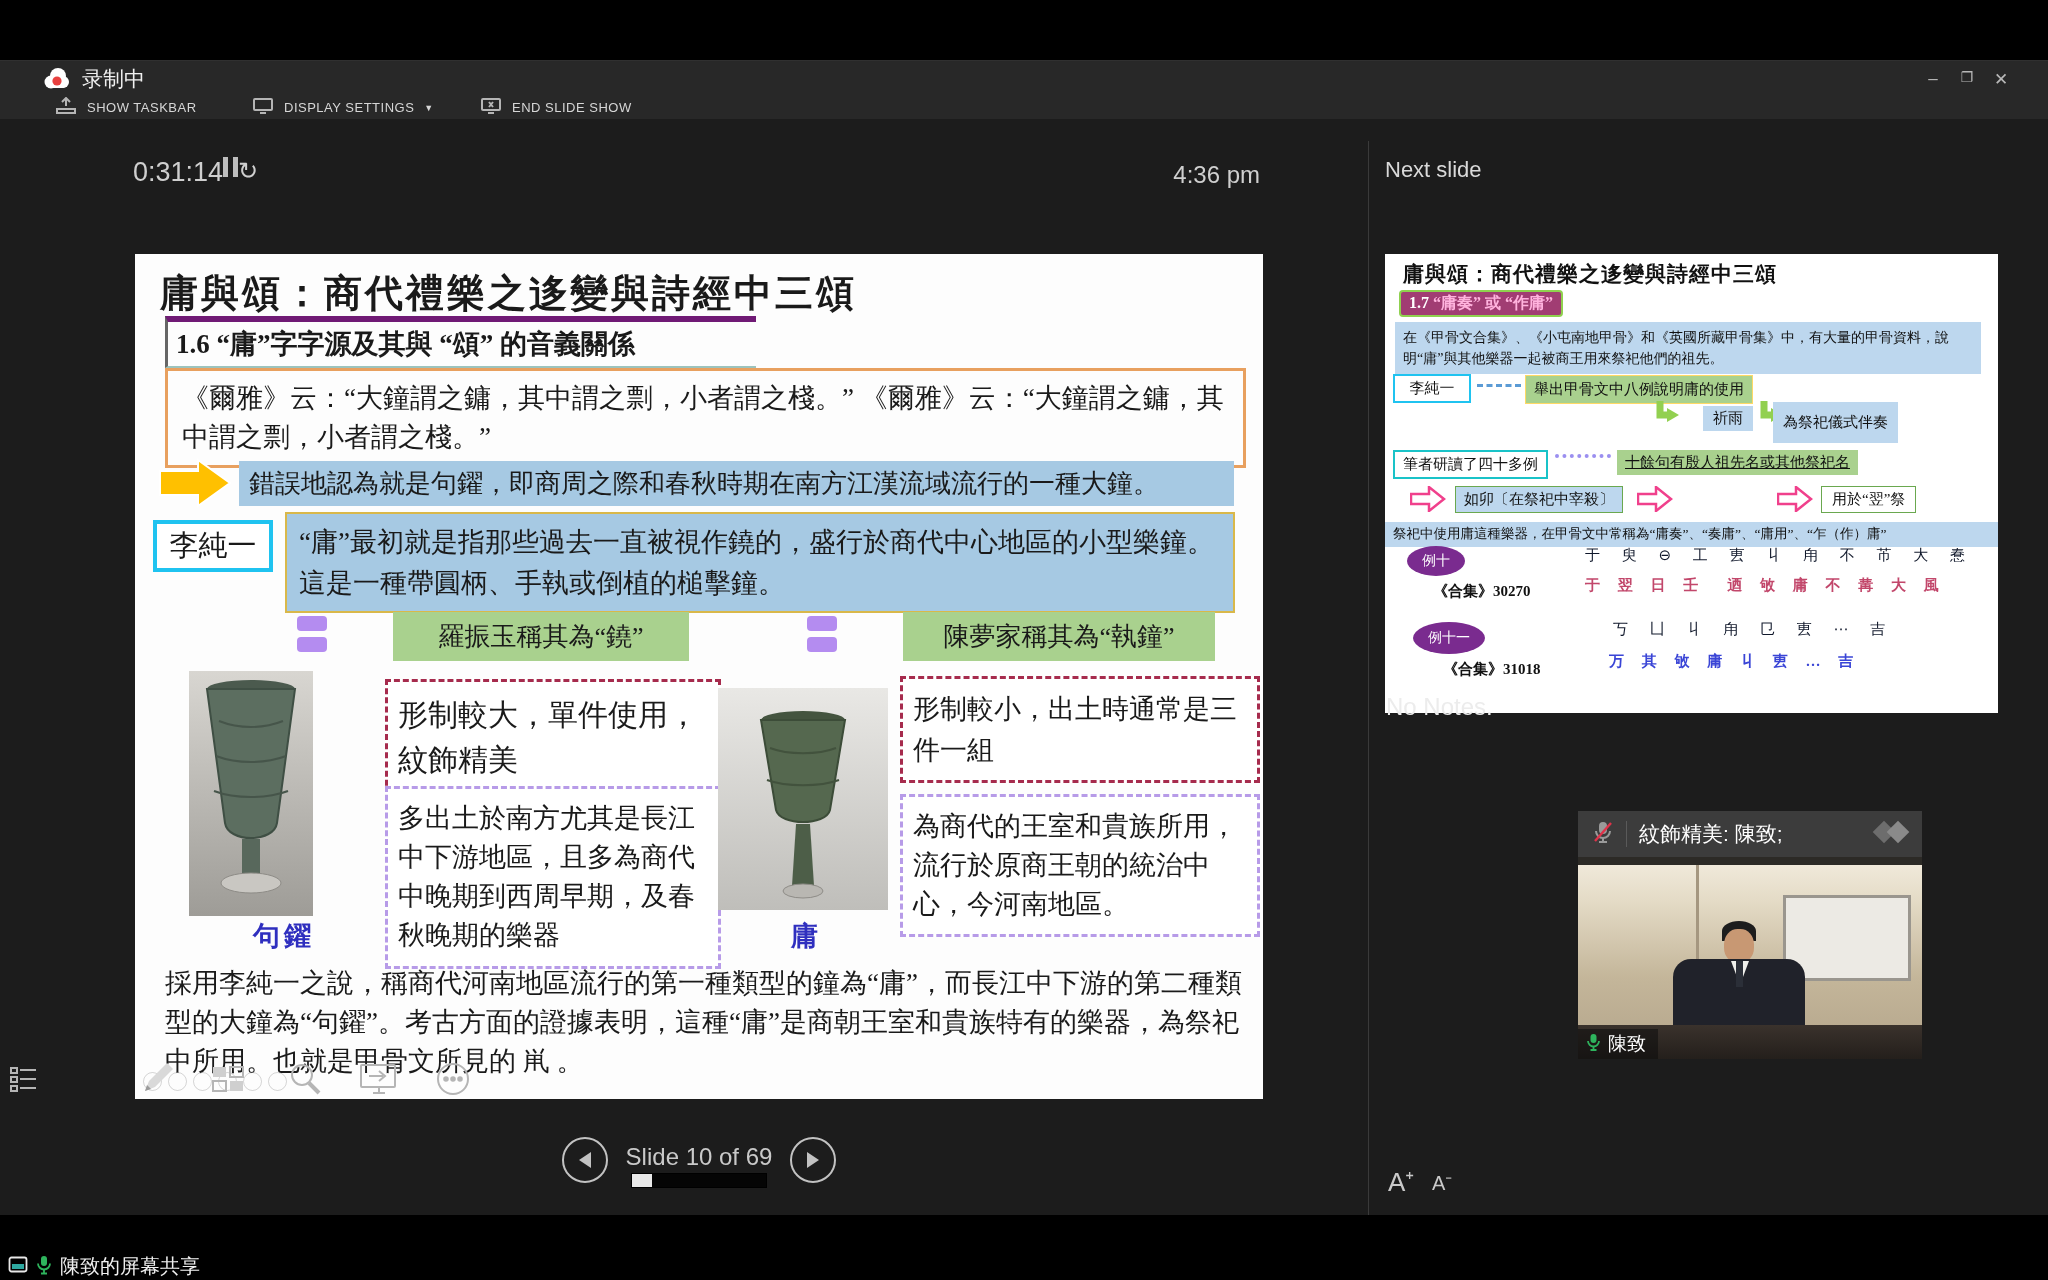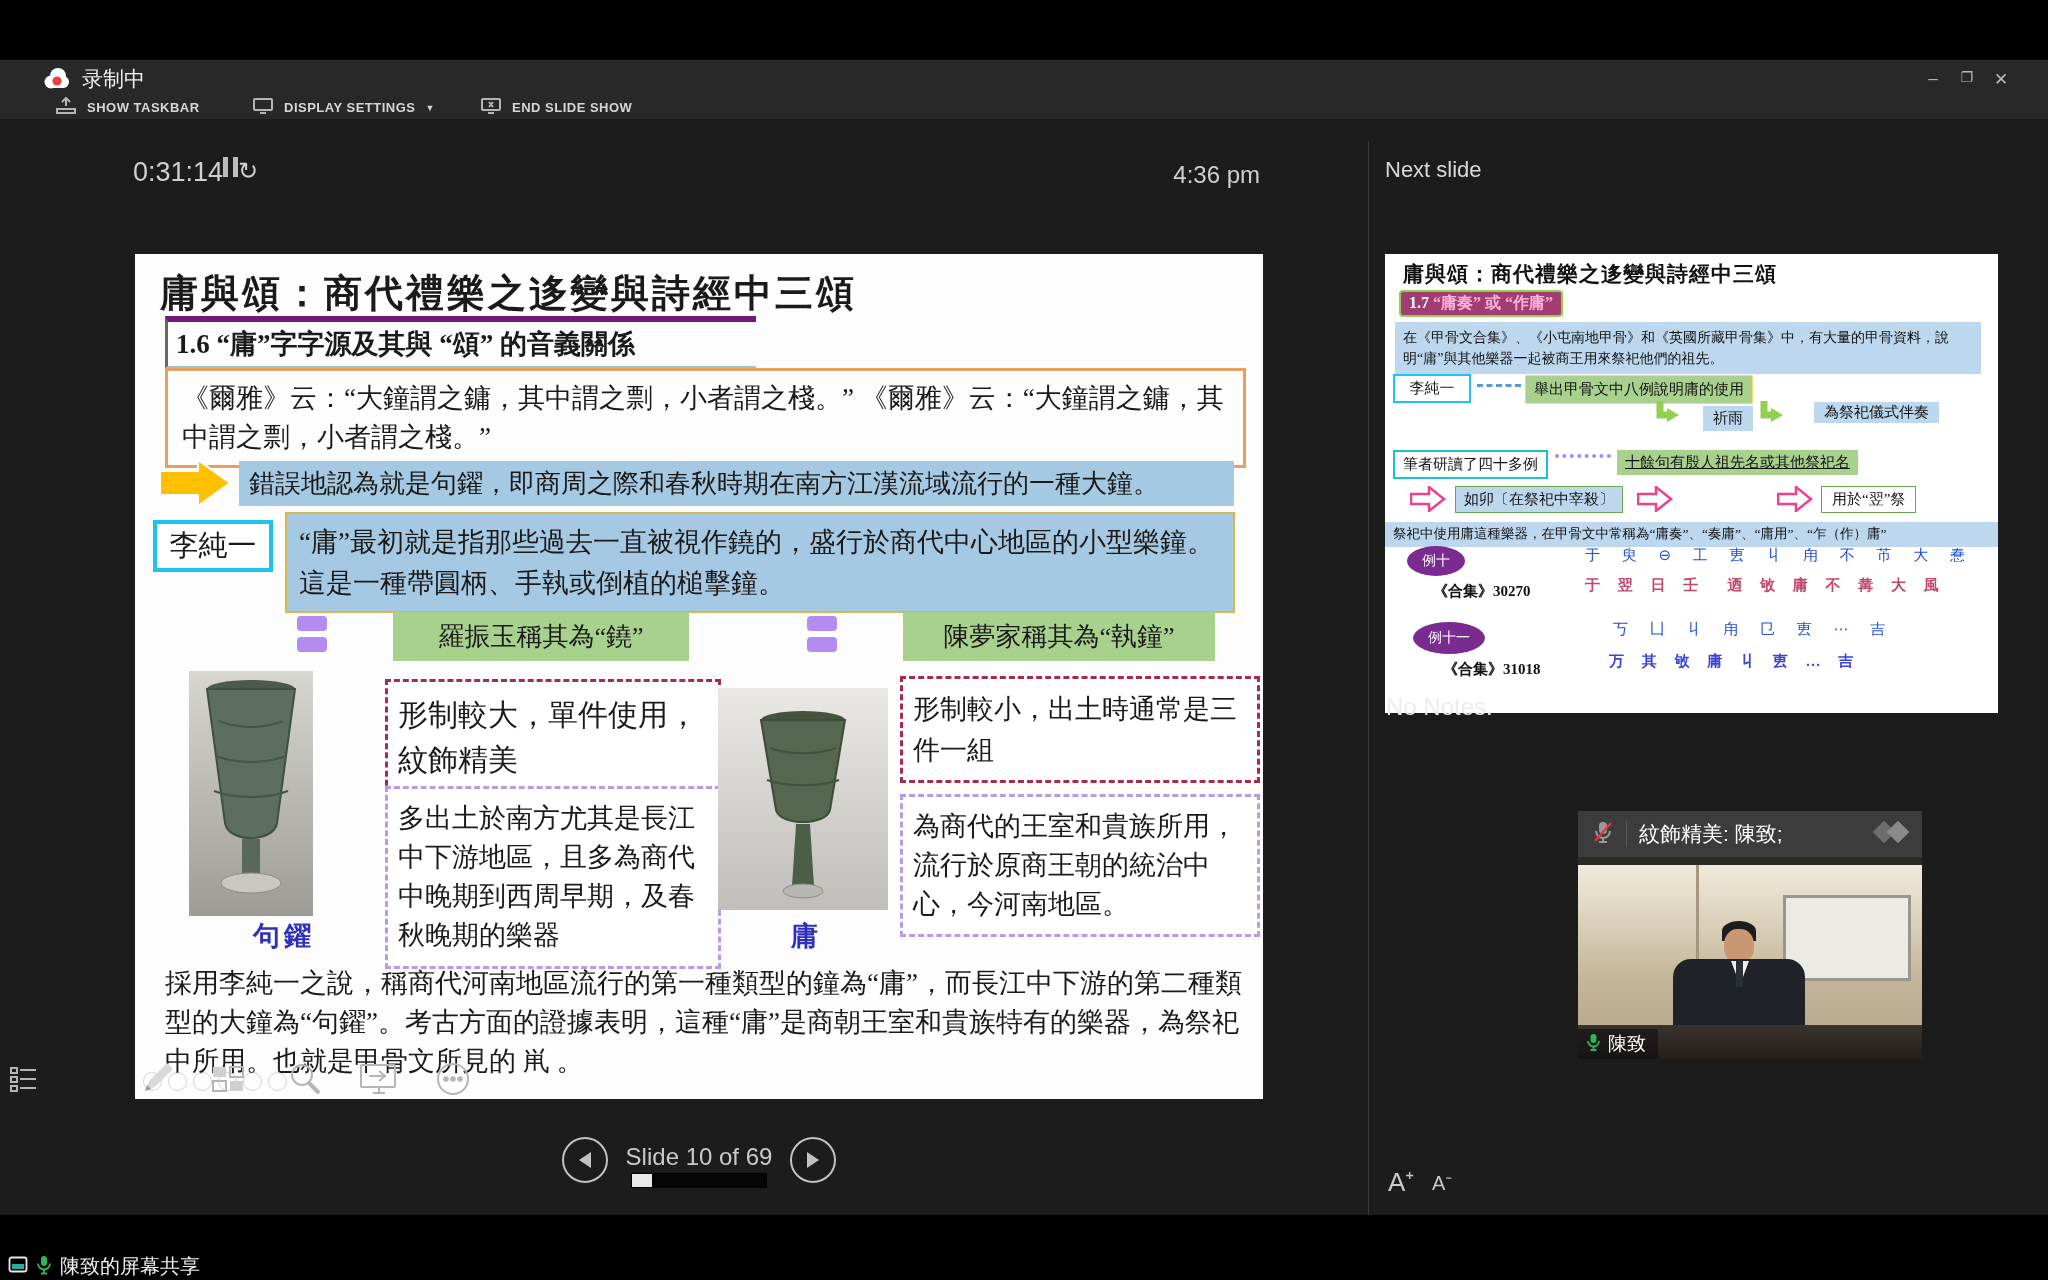--- a/index.html
+++ b/index.html
@@ -2,36 +2,36 @@
 <html><head>
 <meta charset="utf-8">
 <style>
   html,body{margin:0;padding:0;background:#000;width:2048px;height:1280px;overflow:hidden;
     font-family:"Liberation Sans",sans-serif;}
   .abs{position:absolute;}
   .kai{font-family:"Liberation Serif",serif;}
   #stage{position:relative;width:2048px;height:1280px;background:#000;}
   #appwin{position:absolute;left:0;top:60px;width:2048px;height:1155px;background:#1c1c1c;border-top:1px solid #303030;}
   #apphdr{position:absolute;left:0;top:0;width:2048px;height:58px;background:#282828;}
-  .hdrbtn{display:flex;align-items:center;gap:10px;color:#d6d6d6;font-size:13px;font-weight:bold;letter-spacing:.5px;cursor:default;}
+  .hdrbtn{display:flex;align-items:center;gap:10px;color:#d6d6d6;font-size:13px;font-weight:normal;letter-spacing:.5px;cursor:default;}
   .winctl{color:#b8b8b8;font-size:17px;width:34px;text-align:center;}
   #slide{position:absolute;left:135px;top:193px;width:1128px;height:845px;background:#fdfdfd;color:#1a1a1a;}
   .bluebox{background:#a6c9e3;}
   .greenbox{background:#a9d18e;}
   .dashcrim{border:3px dashed #a62b4d;background:#fff;}
   .dashpurp{border:3px dashed #b79be8;background:#fff;}
   .eq{width:30px;height:15px;border-radius:4px;background:#b48cf0;margin-bottom:6px;}
   .ghost{width:17px;height:17px;border-radius:50%;border:1.5px solid #8a8a8a;opacity:.35;margin-right:6px;}
   .navcirc{width:42px;height:42px;border-radius:50%;border:2.5px solid #c2c2c2;display:flex;align-items:center;justify-content:center;}
   .tri-l{width:0;height:0;border-top:8px solid transparent;border-bottom:8px solid transparent;border-right:12px solid #c2c2c2;}
   .tri-r{width:0;height:0;border-top:8px solid transparent;border-bottom:8px solid transparent;border-left:12px solid #c2c2c2;}
   .toolico{stroke:#b5b5b5;fill:none;stroke-width:2;}
   .thumb{position:absolute;left:1385px;top:193px;width:613px;height:459px;background:#fff;color:#111;}
   .tbox{position:absolute;font-size:15px;line-height:1.25;}
-  .oracle{letter-spacing:9px;font-size:15px;color:#1d4ed8;white-space:nowrap;}
+  .oracle{letter-spacing:9px;font-size:15px;color:#0f172a;white-space:nowrap;}
   .reading{letter-spacing:7px;font-size:15px;font-weight:bold;white-space:nowrap;}
   .oval{background:#7a2b8f;color:#fff;border-radius:50%;display:flex;align-items:center;justify-content:center;font-size:14px;}
   .pinkarrow{display:inline-block;}
   .dim{color:#cfcfcf;}
 </style>
 </head>
 <body>
 
 <div id="stage">
 
@@ -179,21 +179,21 @@
 
       <svg class="abs" style="left:268px;top:146px;" width="26" height="26" viewBox="0 0 26 26">
         <path d="M7 1 L7 15 L16 15" stroke="#92d050" stroke-width="7" fill="none"></path>
           <polygon points="14,8 26,15 14,22" fill="#92d050"></polygon>
       </svg>
       <div class="tbox" style="left:318px;top:152px;background:#bdd7ee;padding:3px 10px;">祈雨</div>
       <svg class="abs" style="left:372px;top:146px;" width="26" height="26" viewBox="0 0 26 26">
         <path d="M7 1 L7 15 L16 15" stroke="#92d050" stroke-width="7" fill="none"></path>
           <polygon points="14,8 26,15 14,22" fill="#92d050"></polygon>
       </svg>
-      <div class="tbox" style="left:429px;top:148px;background:#bdd7ee;padding:1px 10px;">為祭祀儀式伴奏</div>
+      <div class="tbox" style="left:388px;top:148px;background:#bdd7ee;padding:11px 10px;">為祭祀儀式伴奏</div>
 
       <div class="tbox" style="left:8px;top:196px;border:2px solid #19c3c8;background:#fff;padding:3px 8px;">筆者研讀了四十多例</div>
       <div class="abs" style="left:170px;top:200px;width:56px;border-top:4px dotted #9b8ff0;"></div>
       <div class="tbox greenbox" style="left:232px;top:196px;padding:3px 8px;text-decoration:underline;">十餘句有殷人祖先名或其他祭祀名</div>
 
       <svg class="abs pinkarrow" style="left:25px;top:232px;" width="36" height="26" viewBox="0 0 36 26">
         <polygon points="1,8 19,8 19,1 34,13 19,25 19,18 1,18" fill="#fff" stroke="#f0408c" stroke-width="2.5"></polygon>
       </svg>
       <div class="tbox" style="left:70px;top:232px;background:#bdd7ee;border:1.5px solid #6aa84f;padding:3px 8px;">如卯〔在祭祀中宰殺〕</div>
       <svg class="abs pinkarrow" style="left:252px;top:232px;" width="36" height="26" viewBox="0 0 36 26">

